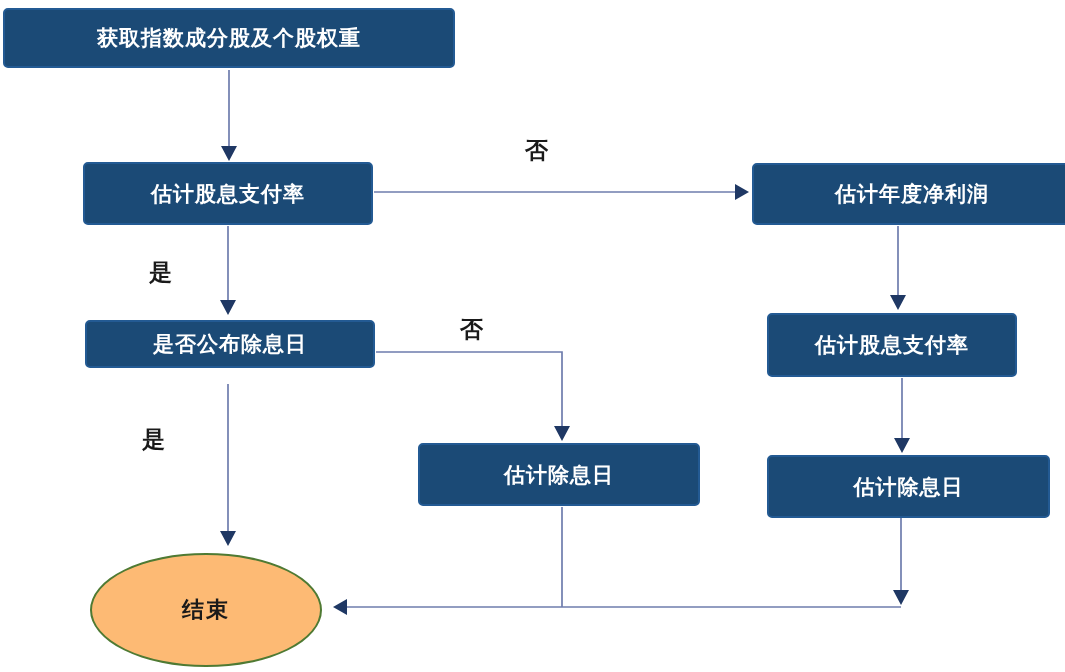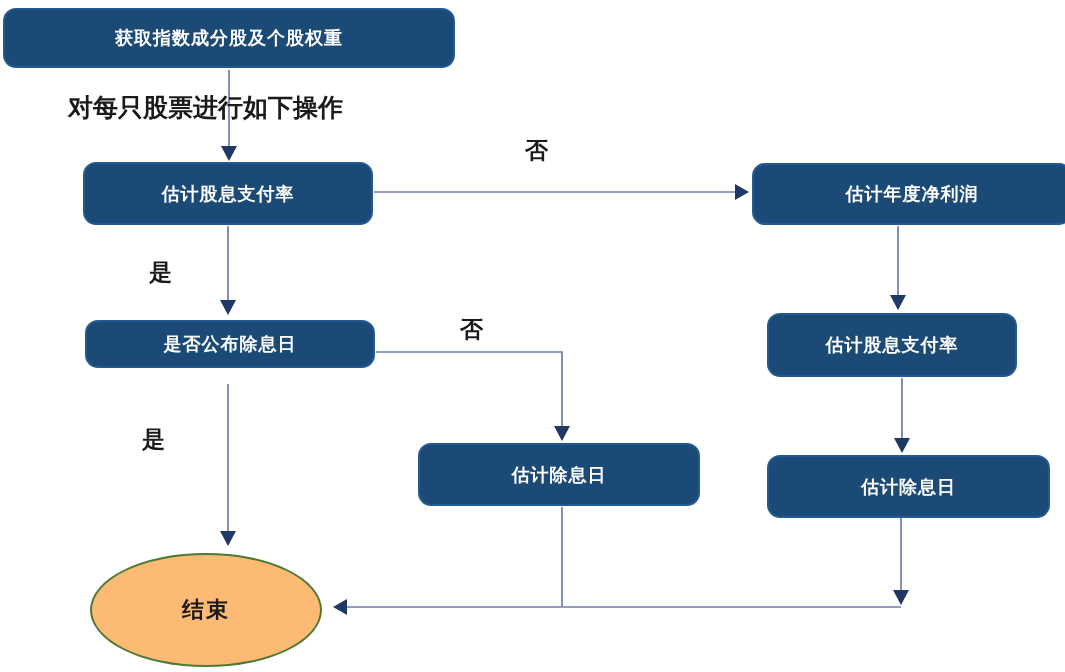--- a/index.html
+++ b/index.html
@@ -28,23 +28,23 @@
   .edges .ah{fill:var(--arrowhead);stroke:none;}
   .node{
     position:absolute;
     display:flex;align-items:center;justify-content:center;
     box-sizing:border-box;
     text-align:center;
   }
   .box{
     background:var(--box-fill);
     border:2px solid var(--box-border);
-    border-radius:13px;
+    border-radius:5px;
     color:var(--box-text);
-    font-size:18px;
+    font-size:21px;
     font-weight:bold;
     letter-spacing:1px;
   }
   .terminal{
     background:#fdba74;
     border:2px solid var(--ellipse-border);
     border-radius:50%;
     color:var(--label-text);
     font-size:22px;
     font-weight:bold;
@@ -110,21 +110,20 @@
     </g>
 
     <g>
       <line x1="901" y1="607" x2="346" y2="607"></line>
       <polygon class="ah" points="333,607 347,599 347,615"></polygon>
     </g>
   </svg>
 
   <div class="node box" style="left:3px;top:8px;width:452px;height:60px;">获取指数成分股及个股权重</div>
 
-  <div class="edge-label" style="left:68px;top:91px;font-size:25px;">对每只股票进行如下操作</div>
 
   <div class="node box" style="left:83px;top:162px;width:290px;height:63px;">估计股息支付率</div>
 
   <div class="node box" style="left:752px;top:163px;width:320px;height:62px;">估计年度净利润</div>
 
   <div class="node box" style="left:85px;top:320px;width:290px;height:48px;text-align:center;">是否公布除息日</div>
 
   <div class="node box" style="left:767px;top:313px;width:250px;height:64px;">估计股息支付率</div>
 
   <div class="node box" style="left:418px;top:443px;width:282px;height:63px;">估计除息日</div>

